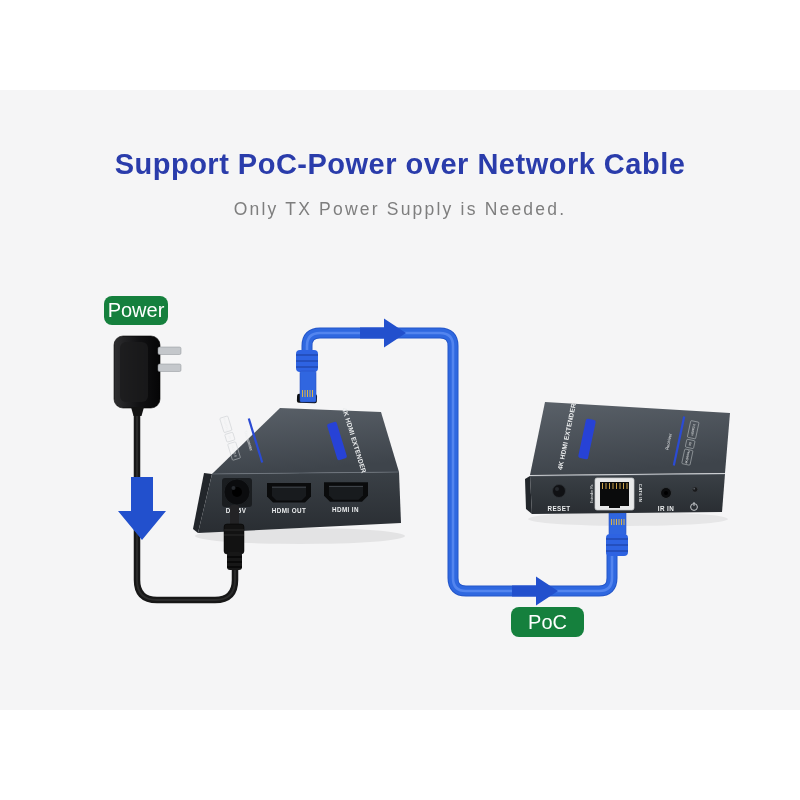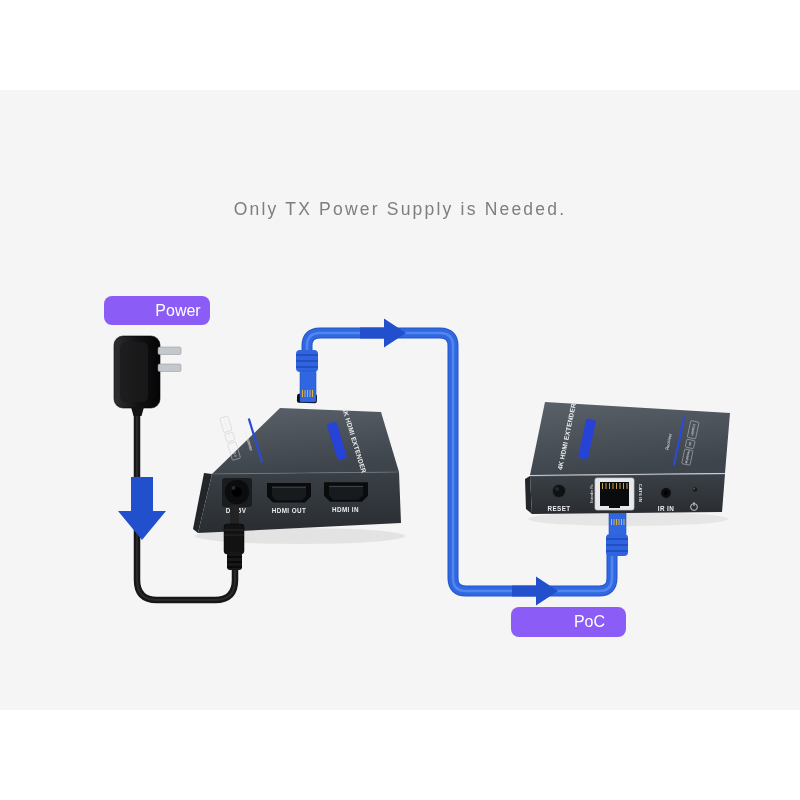--- a/index.html
+++ b/index.html
@@ -3,22 +3,22 @@
 <meta charset="utf-8">
 <style>
   html,body{margin:0;padding:0;background:#ffffff;}
   .stage{position:relative;width:800px;height:800px;background:#ffffff;overflow:hidden;
          font-family:"Liberation Sans",sans-serif;}
   .band{position:absolute;left:0;top:90px;width:800px;height:620px;background:#f5f5f6;}
   .title{position:absolute;top:148px;left:0;width:800px;text-align:center;
          font-size:29px;font-weight:700;color:#2a3cab;letter-spacing:.5px;}
   .subtitle{position:absolute;top:199px;left:0;width:800px;text-align:center;
          font-size:17.5px;color:#7e7e7e;letter-spacing:2.2px;}
-  .pill{position:absolute;background:#8b5cf6;color:#ffffff;border-radius:8px;
-        display:flex;align-items:center;justify-content:center;font-size:16px;padding-left:42px;}
+  .pill{position:absolute;background:#15803d;color:#ffffff;border-radius:8px;
+        display:flex;align-items:center;justify-content:center;font-size:20px;}
   .pill.power{left:104px;top:296px;width:64px;height:29px;}
   .pill.poc{left:511px;top:607px;width:73px;height:30px;}
   svg.diagram{position:absolute;left:0;top:0;}
   svg.diagram text{font-family:"Liberation Sans",sans-serif;fill:#eceeef;}
   .frontlbl{font-size:6.3px;font-weight:bold;letter-spacing:.4px;text-anchor:middle;}
   .toplbl{font-size:6.6px;font-weight:bold;letter-spacing:.2px;text-anchor:middle;}
   .rolelbl{font-size:4.2px;text-anchor:middle;fill:#cdd0d3;}
   .badgetxt{font-size:3px;text-anchor:middle;fill:#dfe2e4;}
   .sidelbl{font-size:3.4px;text-anchor:middle;fill:#b9bcbf;}
   .cat6lbl{font-size:4.3px;font-weight:bold;text-anchor:middle;letter-spacing:.3px;}
@@ -220,16 +220,17 @@
         <circle cx="694" cy="507" r="3.4"></circle>
         <line x1="694" y1="502" x2="694" y2="506"></line>
       </g>
     </g>
 
     <polygon points="360,327.5 384,327.5 384,318.5 406,333 384,347.5 384,338.5 360,338.5" fill="#2250cd"></polygon>
     <polygon points="512,585.5 536,585.5 536,576.5 558,591 536,605.5 536,596.5 512,596.5" fill="#2250cd"></polygon>
     <polygon points="131,477 153,477 153,511 166,511 142,540 118,511 131,511" fill="#2250cd"></polygon>
   </svg>
 
+  <div class="title">Support PoC-Power over Network Cable</div>
   <div class="subtitle">Only TX Power Supply is Needed.</div>
   <div class="pill power">Power</div>
   <div class="pill poc">PoC</div>
 </div>
 
 </body></html>

